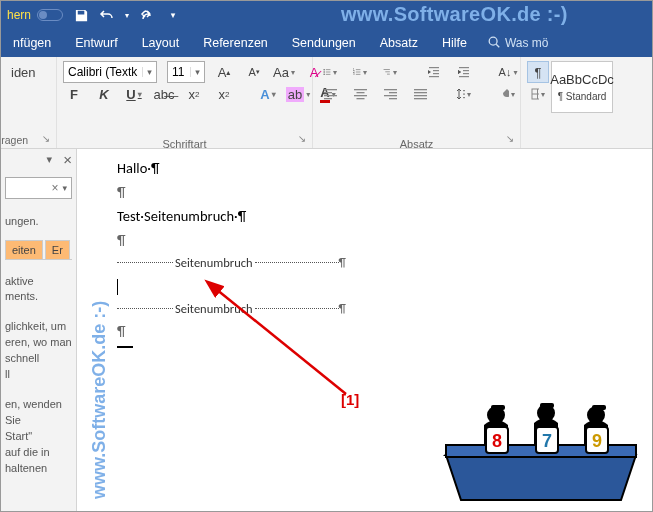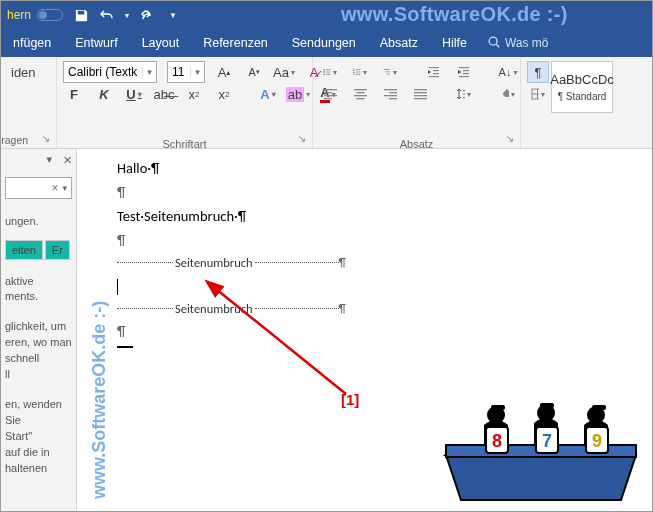--- a/index.html
+++ b/index.html
@@ -45,21 +45,21 @@
 
 .workarea { display: flex; height: calc(100% - 148px); }
 .navpane { width: 76px; border-right: 1px solid #d4d4d4; background: #f3f3f3; padding: 6px 4px; font-size: 11px; color: #444; overflow: hidden; position: relative; }
 .navpane .closex { position: absolute; right: 4px; top: 2px; font-size: 15px; color: #666; cursor: pointer; }
 .navpane .chev { position: absolute; right: 24px; top: 4px; font-size: 11px; color: #666; cursor: pointer; }
 .navsearch { margin-top: 22px; border: 1px solid #ababab; background: #fff; height: 22px; display: flex; align-items: center; justify-content: flex-end; padding-right: 4px; gap: 4px; }
 .navsearch .xx { color: #777; font-size: 12px; cursor: pointer; }
 .navsearch .dd { color: #666; font-size: 9px; cursor: pointer; }
 .nav-text { margin-top: 14px; line-height: 1.5; color: #555; }
 .nav-tabs { margin-top: 10px; display: flex; border-bottom: 1px solid #ccc; }
-.nav-tabs .nt { padding: 3px 6px; border: 1px solid #ccc; border-bottom: none; background: #14b8a6; font-size: 11px; margin-right: 2px; cursor: pointer; }
+.nav-tabs .nt { padding: 3px 6px; border: 1px solid #ccc; border-bottom: none; background: #fdba74; font-size: 11px; margin-right: 2px; cursor: pointer; }
 .nav-para { margin-top: 14px; line-height: 1.45; color: #555; font-size: 11px; }
 
 .docarea { flex: 1; background: #fff; position: relative; overflow: hidden; }
 .page { position: absolute; left: 30px; top: 0; right: 0; padding: 10px 10px; font-family: Calibri, sans-serif; font-size: 14.5px; color: #000; }
 .para { margin-bottom: 6px; white-space: pre; }
 .pil { color: #666; }
 .pagebreak { display: flex; align-items: center; font-size: 12.5px; color: #333; margin: 6px 0; }
 .pagebreak .dots { flex: 0 0 56px; border-bottom: 1.5px dotted #555; height: 1px; margin-right: 2px; }
 .pagebreak .dots2 { flex: 0 0 84px; border-bottom: 1.5px dotted #555; height: 1px; margin-left: 2px; }
 .cursor { display: inline-block; width: 1px; height: 16px; background: #000; vertical-align: middle; }

